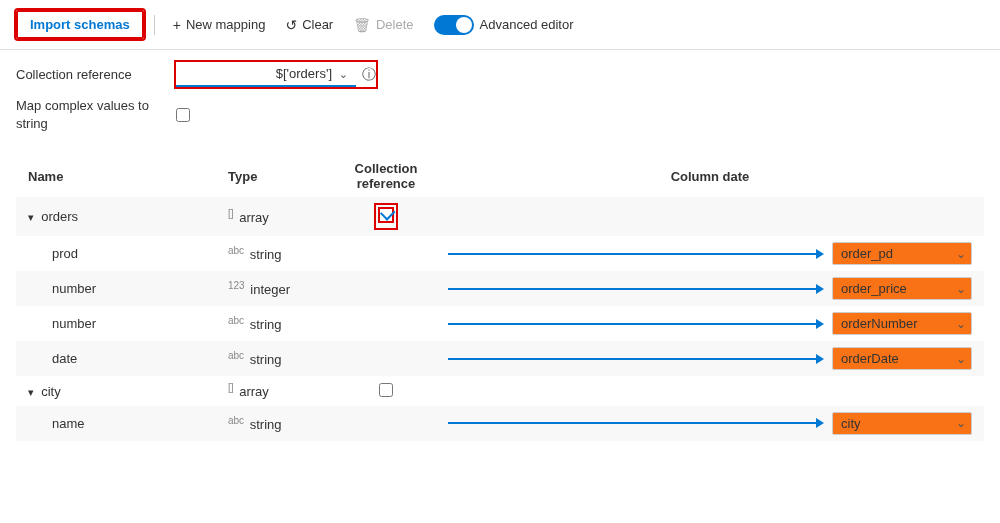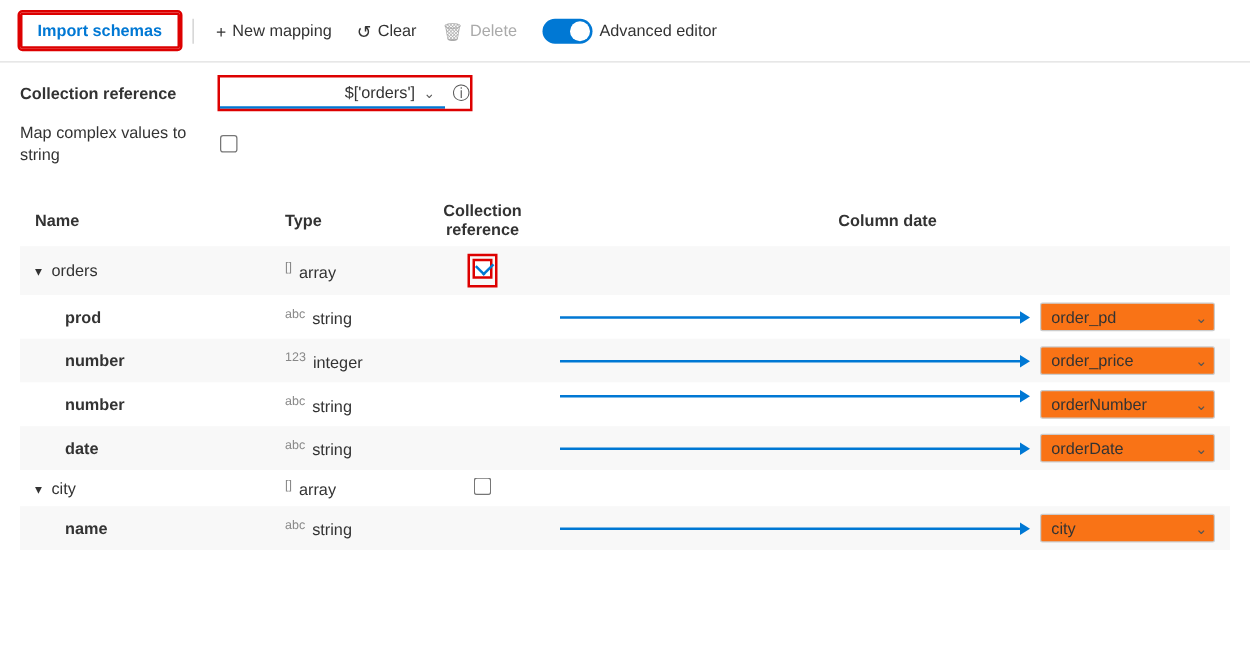--- a/index.html
+++ b/index.html
@@ -93,21 +93,20 @@
     .form-row {
       display: flex;
       align-items: center;
       margin-bottom: 10px;
     }
 
     .form-label {
       width: 160px;
       font-size: 13px;
       color: #333;
-      font-weight: bold;
     }
 
     .form-label-wrap {
       width: 160px;
       font-size: 13px;
       color: #333;
       line-height: 1.4;
     }
 
     .select-wrapper {
@@ -176,21 +175,20 @@
       padding: 6px 12px;
       font-size: 13px;
       vertical-align: middle;
     }
 
     .row-even { background: #f8f8f8; }
     .row-odd { background: #fff; }
 
     .row-indent td:first-child {
       padding-left: 36px;
-      font-weight: bold;
     }
 
     .type-prefix {
       font-size: 10px;
       color: #888;
       vertical-align: super;
       margin-right: 2px;
     }
 
     .arrow-line {
@@ -436,21 +434,21 @@
       <tr class="row-odd row-indent">
         <td style="padding-left:36px">
           <span>number</span>
         </td>
         <td>
           <span class="type-prefix">abc</span>
           <span>string</span>
         </td>
         <td></td>
         <td>
-          <div style="display:flex;align-items:flex-start;gap:8px">
+          <div style="display:flex;align-items:center;gap:8px">
             <div class="arrow-line">
               <div class="line"></div>
               <div class="arrowhead"></div>
             </div>
             <div class="col-select-wrap">
               <select class="col-select">
                 <option>orderNumber</option>
               </select>
             </div>
           </div>

